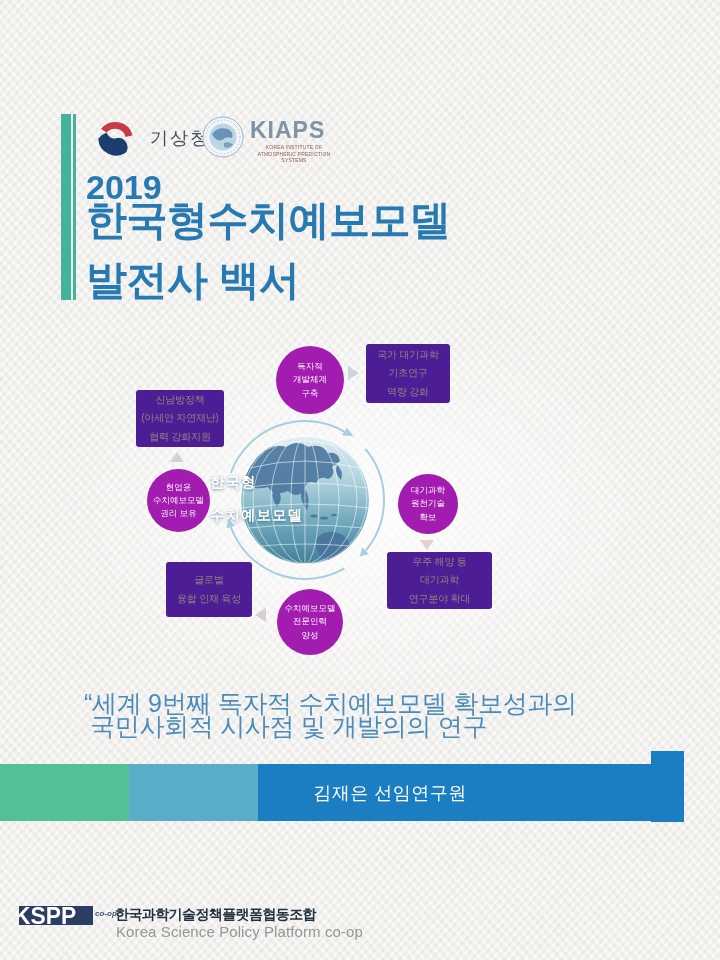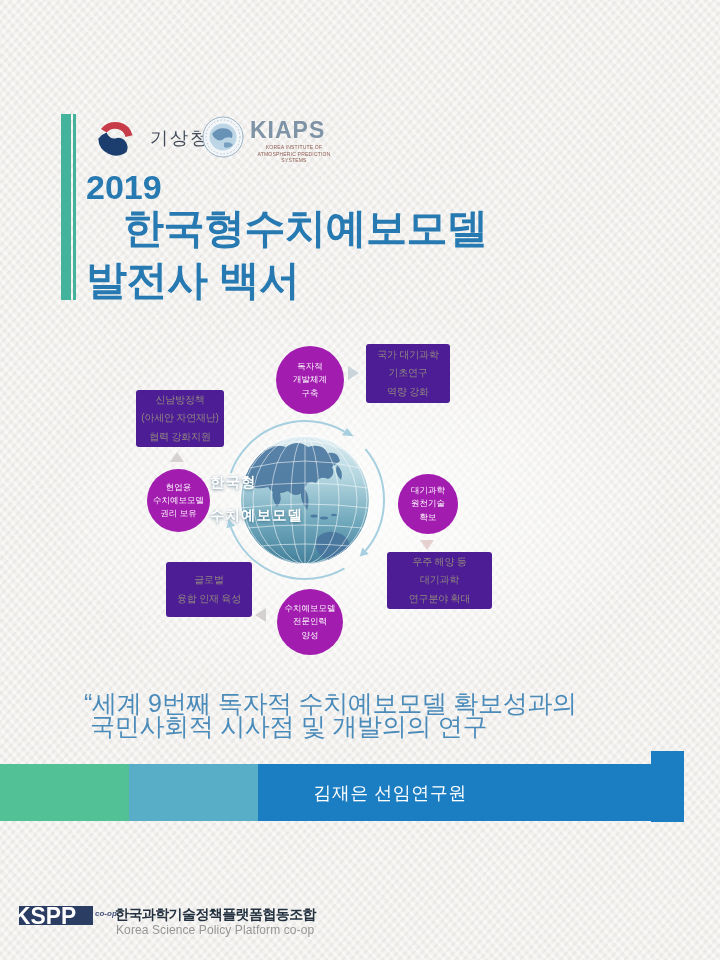--- a/index.html
+++ b/index.html
@@ -43,21 +43,21 @@
   
   .bar-seg{top:764px;height:57px;}
   .author-name{left:280px;top:764px;width:220px;height:57px;display:flex;align-items:center;justify-content:center;
     color:#fff;font-size:18px;letter-spacing:.5px;}
   
   .kspp-box{left:19px;top:906px;width:74px;height:19px;background:#2c3d63;overflow:hidden;
     display:flex;align-items:center;}
   .kspp-text{color:#fff;font-size:24px;font-weight:800;margin-left:-5px;letter-spacing:0;transform:scaleX(.95);transform-origin:left;}
   .coop{left:95px;top:909px;font-size:8px;font-weight:700;font-style:italic;color:#44517a;}
   .org-kr{left:115px;top:906px;font-size:14px;font-weight:700;color:#22303f;letter-spacing:-.6px;}
-  .org-en{left:116px;top:923px;font-size:12px;color:#969696;letter-spacing:.1px;}
+  .org-en{left:116px;top:923px;font-size:15px;color:#969696;letter-spacing:.1px;}
 </style>
 </head>
 <body>
 
 <div class="abs glow"></div>
 
 <div class="abs accent-bar" style="left:61px;top:114px;width:10px;height:186px;"></div>
 <div class="abs accent-bar" style="left:73px;top:114px;width:3px;height:186px;"></div>
 
 <div class="abs" style="left:92px;top:115px;width:46px;height:44px;">
@@ -75,21 +75,21 @@
     <path d="M10 18 Q16 10 26 13 Q32 16 30 22 Q24 20 20 24 Q14 26 10 18 Z" fill="#5b87ad" opacity=".85"></path>
     <path d="M22 27 Q28 25 31 29 Q27 33 22 31 Z" fill="#5b87ad" opacity=".7"></path>
     <circle cx="21" cy="21" r="17" fill="none" stroke="#8aa5bb" stroke-width=".6" stroke-dasharray="1.5 2"></circle>
   </svg>
 </div>
 <div class="abs kiaps-label">KIAPS</div>
 <div class="abs kiaps-sub">KOREA INSTITUTE OF
 ATMOSPHERIC PREDICTION SYSTEMS</div>
 
 <div class="abs title-year">2019</div>
-<div class="abs title-line" style="top:208px;margin-left:37px;">한국형수치예보모델</div>
+<div class="abs title-line" style="top:200px;">한국형수치예보모델</div>
 <div class="abs title-line" style="top:260px;">발전사 백서</div>
 
 <div class="abs d-circle" style="left:276px;top:346px;width:68px;height:68px;">독자적
 개발체계
 구축</div>
 <div class="abs tri tri-right" style="left:348px;top:366px;"></div>
 <div class="abs d-box" style="left:366px;top:344px;width:84px;height:59px;">국가 대기과학
 기초연구
 역량 강화</div>
 

